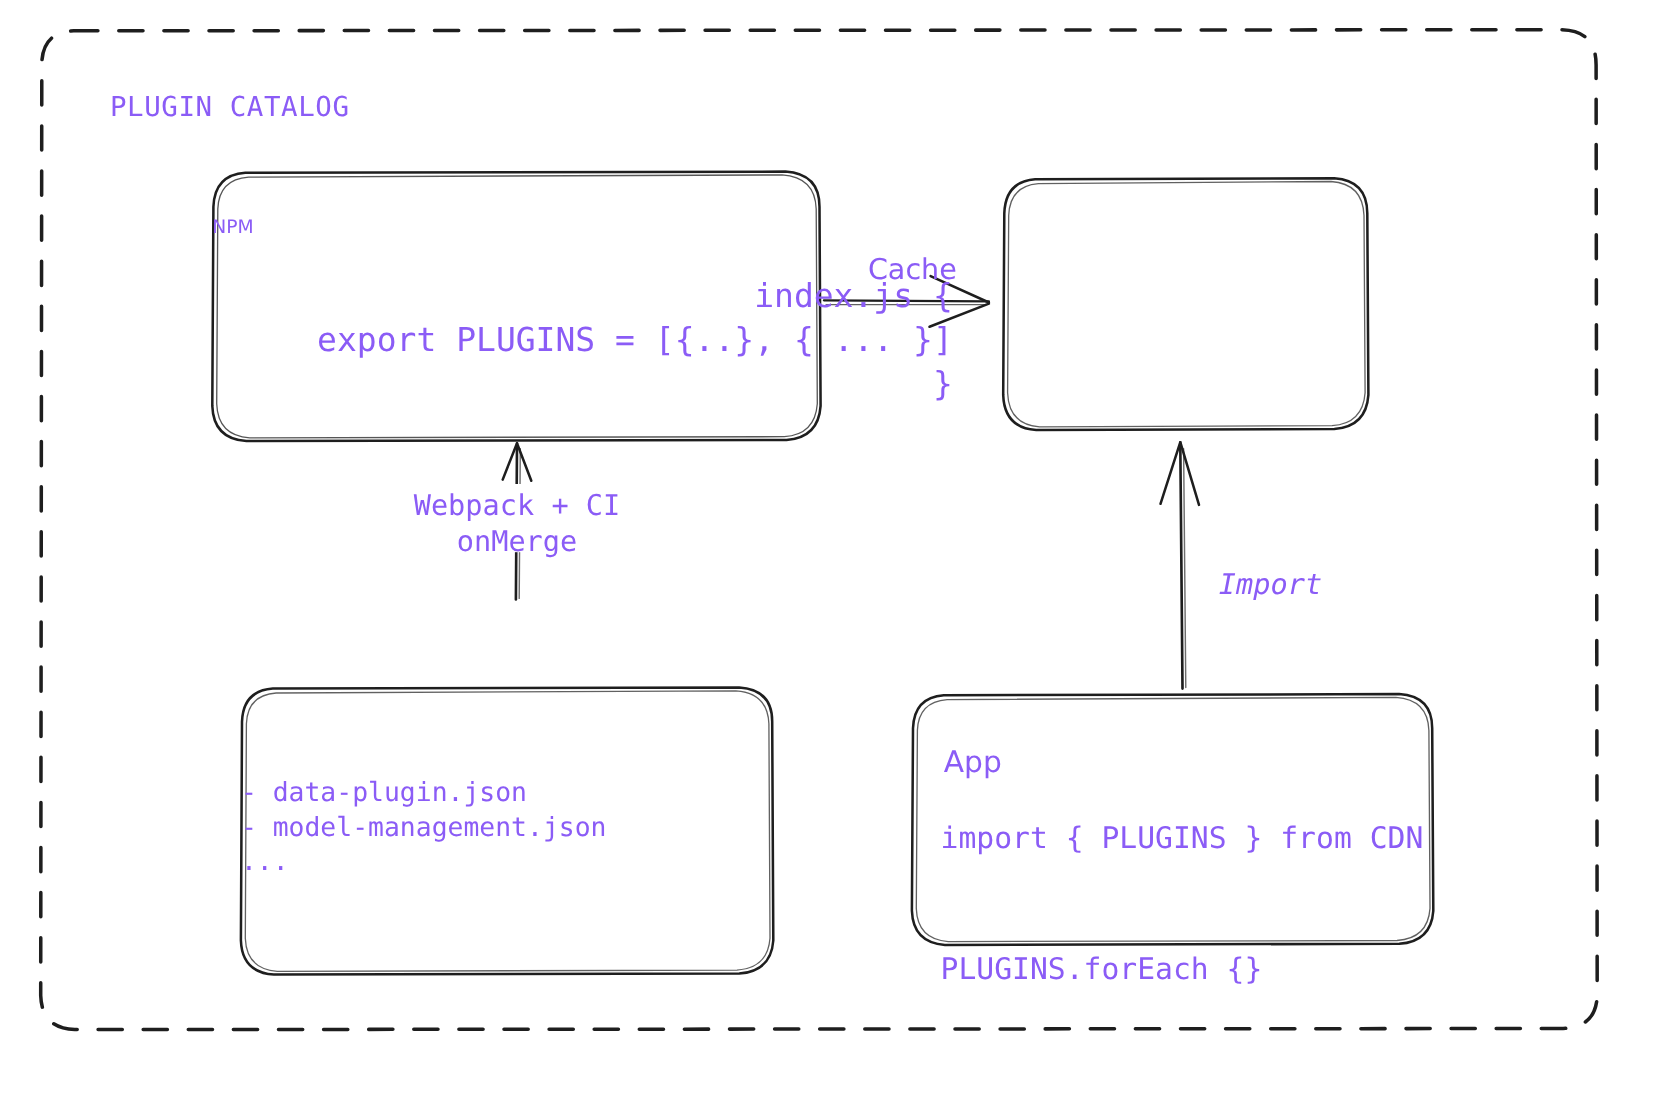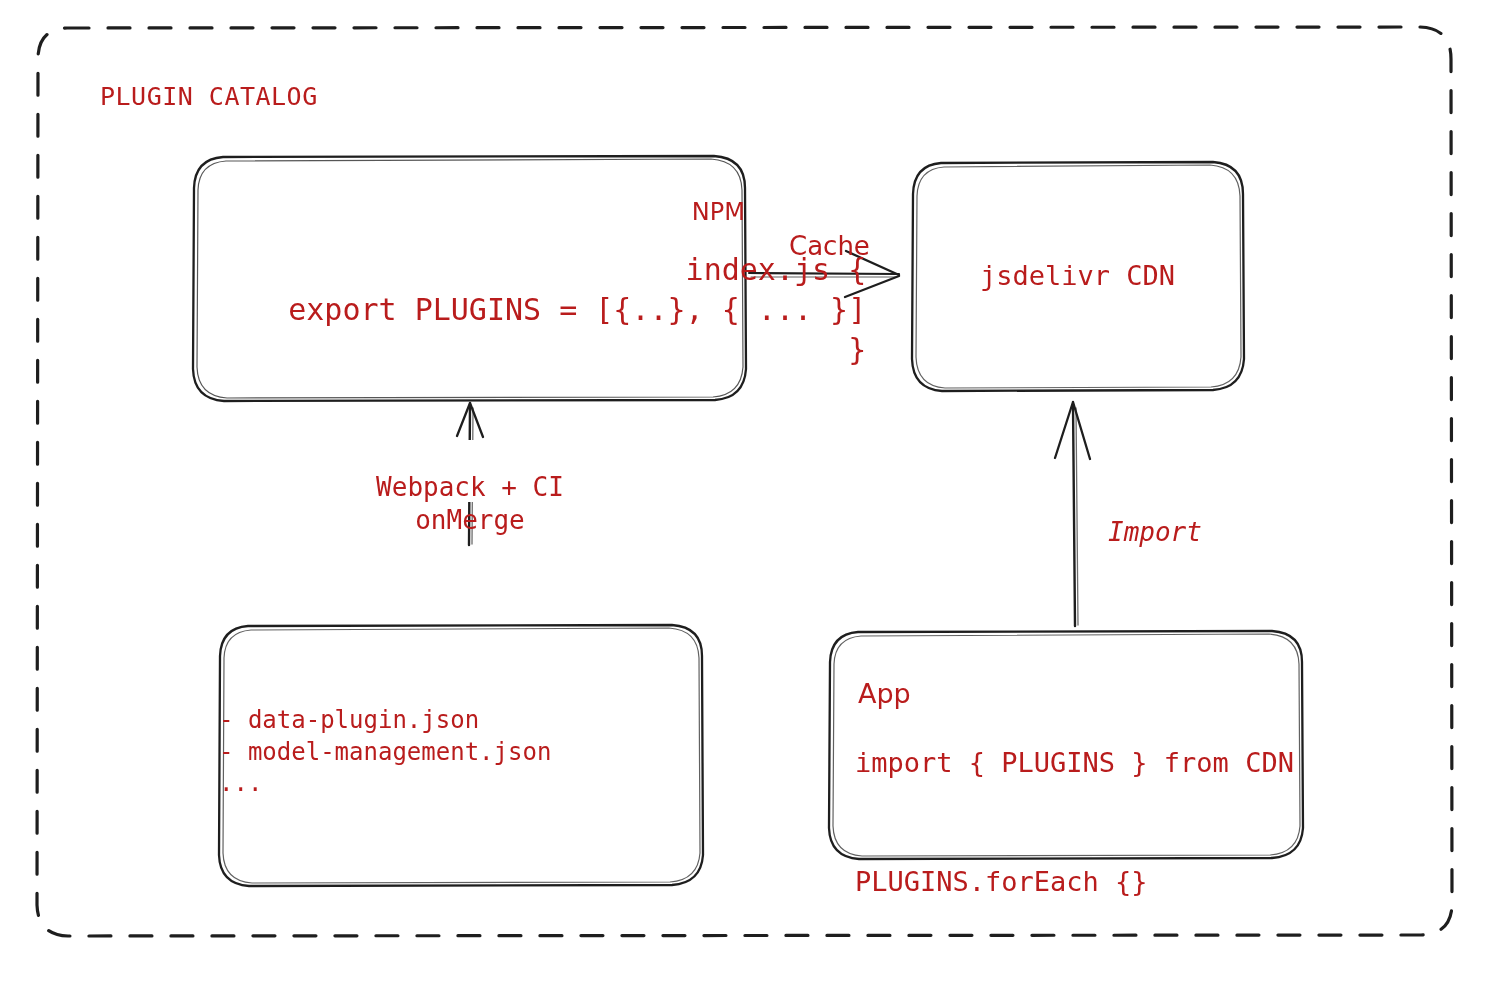--- a/index.html
+++ b/index.html
@@ -20,21 +20,21 @@
     position: absolute;
     left: 0;
     top: 0;
     width: 1506px;
     height: 1002px;
     pointer-events: none;
   }
   .txt {
     position: absolute;
     white-space: pre;
-    color: #b91c1c;
+    color: #8b5cf6;
     line-height: 1.35;
   }
   .mono {
     font-family: "DejaVu Sans Mono", monospace;
   }
   .sans {
     font-family: "DejaVu Sans", sans-serif;
   }
 
   
@@ -43,22 +43,22 @@
     top: 80px;
     font-size: 25px;
     letter-spacing: 0.5px;
   }
 
   
   #npm-title {
     left: 193px;
     top: 196px;
     width: 552px;
-    text-align: right;
-    font-size: 24px;
+    text-align: left;
+    font-size: 17px;
   }
   #npm-code {
     left: 216px;
     top: 250px;
     font-size: 30px;
     line-height: 1.33;
     text-align: right;
   }
 
   
@@ -79,21 +79,20 @@
   }
 
   
   #build-label {
     left: 372px;
     top: 444px;
     font-size: 26px;
     line-height: 1.28;
     text-align: center;
     width: 196px;
-    margin-top: 27px;
   }
 
   
   #import-label {
     left: 1108px;
     top: 515px;
     font-size: 26px;
     font-style: italic;
   }
 
@@ -182,21 +181,20 @@
   </svg>
 
   <div class="txt mono" id="group-title">PLUGIN CATALOG</div>
 
   <div class="txt sans" id="npm-title">NPM</div>
 
   <div class="txt mono" id="npm-code">index.js {
     export PLUGINS = [{..}, { ... }]
 }</div>
 
-  <div class="txt mono" id="cdn-title">jsdelivr CDN</div>
 
   <div class="txt sans" id="cache-label">Cache</div>
 
   <div class="txt mono" id="build-label">Webpack + CI
 onMerge</div>
 
   <div class="txt mono" id="import-label">Import</div>
 
 
   <div class="txt mono" id="repo-list">- data-plugin.json

